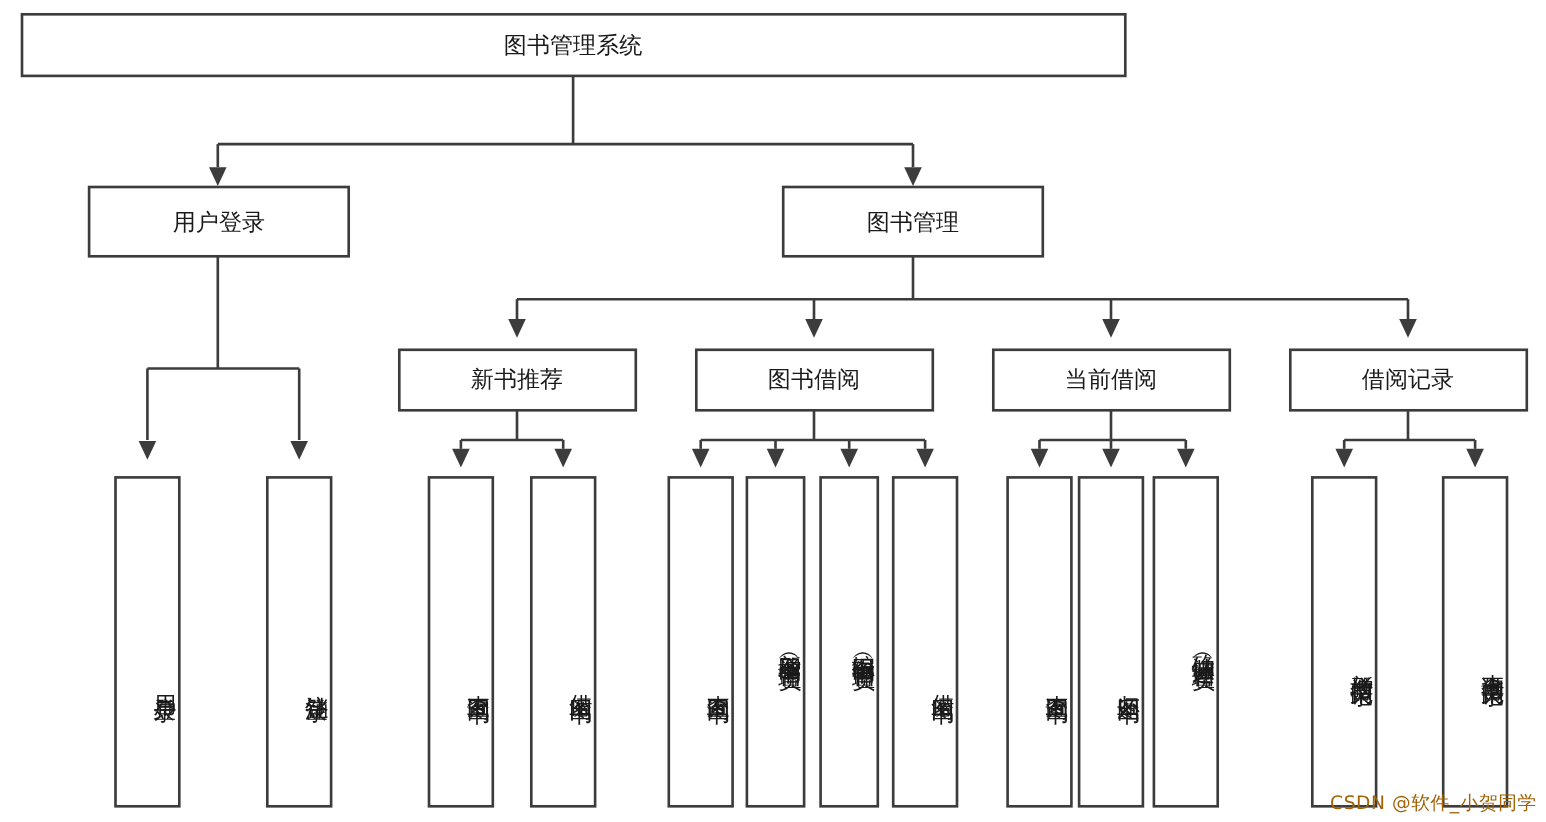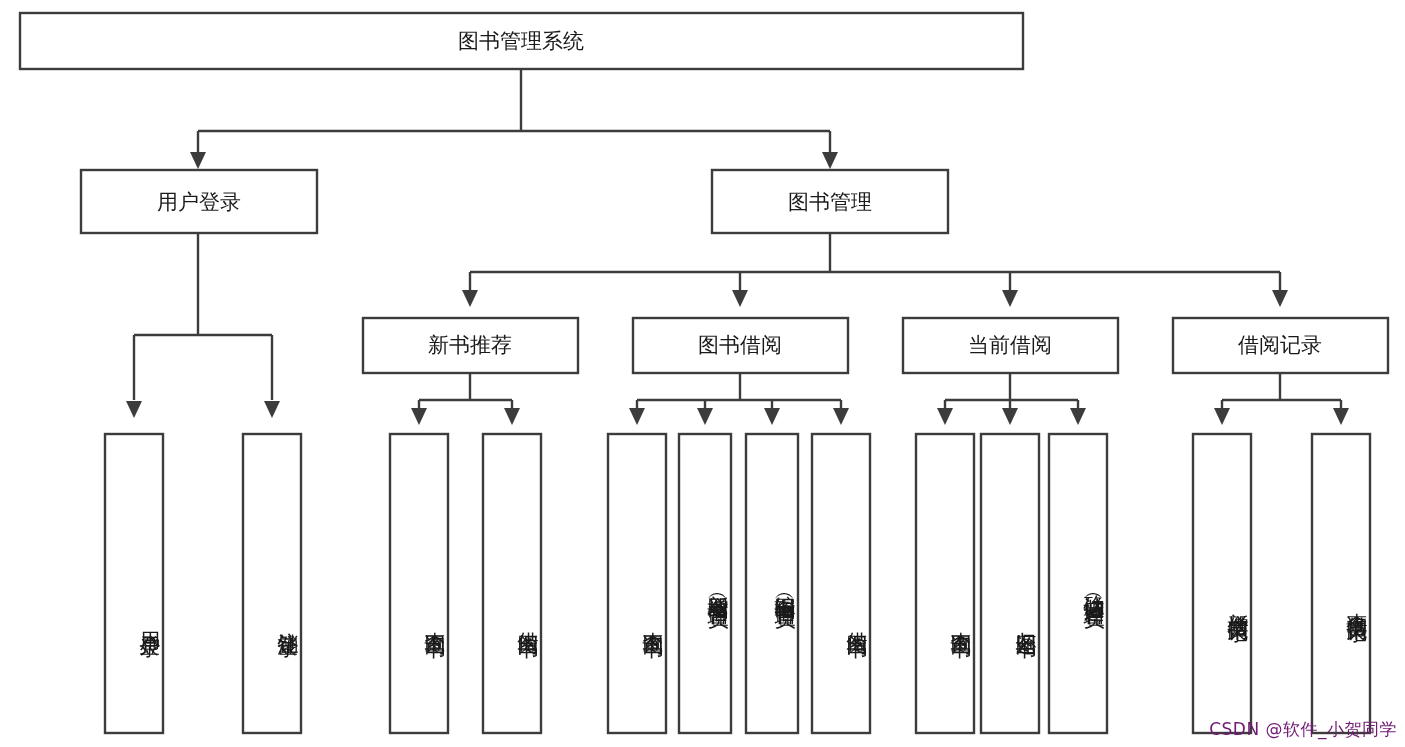--- a/index.html
+++ b/index.html
@@ -66,21 +66,21 @@
     letter-spacing: 2px;
     white-space: nowrap;
     pointer-events: none;
   }
   .watermark {
     position: absolute;
     right: 8px;
     bottom: 6px;
     font-family: "DejaVu Sans", "Liberation Sans", sans-serif;
     font-size: 17px;
-    color: #701a75;
+    color: #a16207;
     letter-spacing: 0.5px;
     user-select: none;
   }
 </style>
 </head>
 <body>
 
 <div id="diagram-root">
 
   <svg class="diagram-canvas" viewBox="0 0 1405 747">

